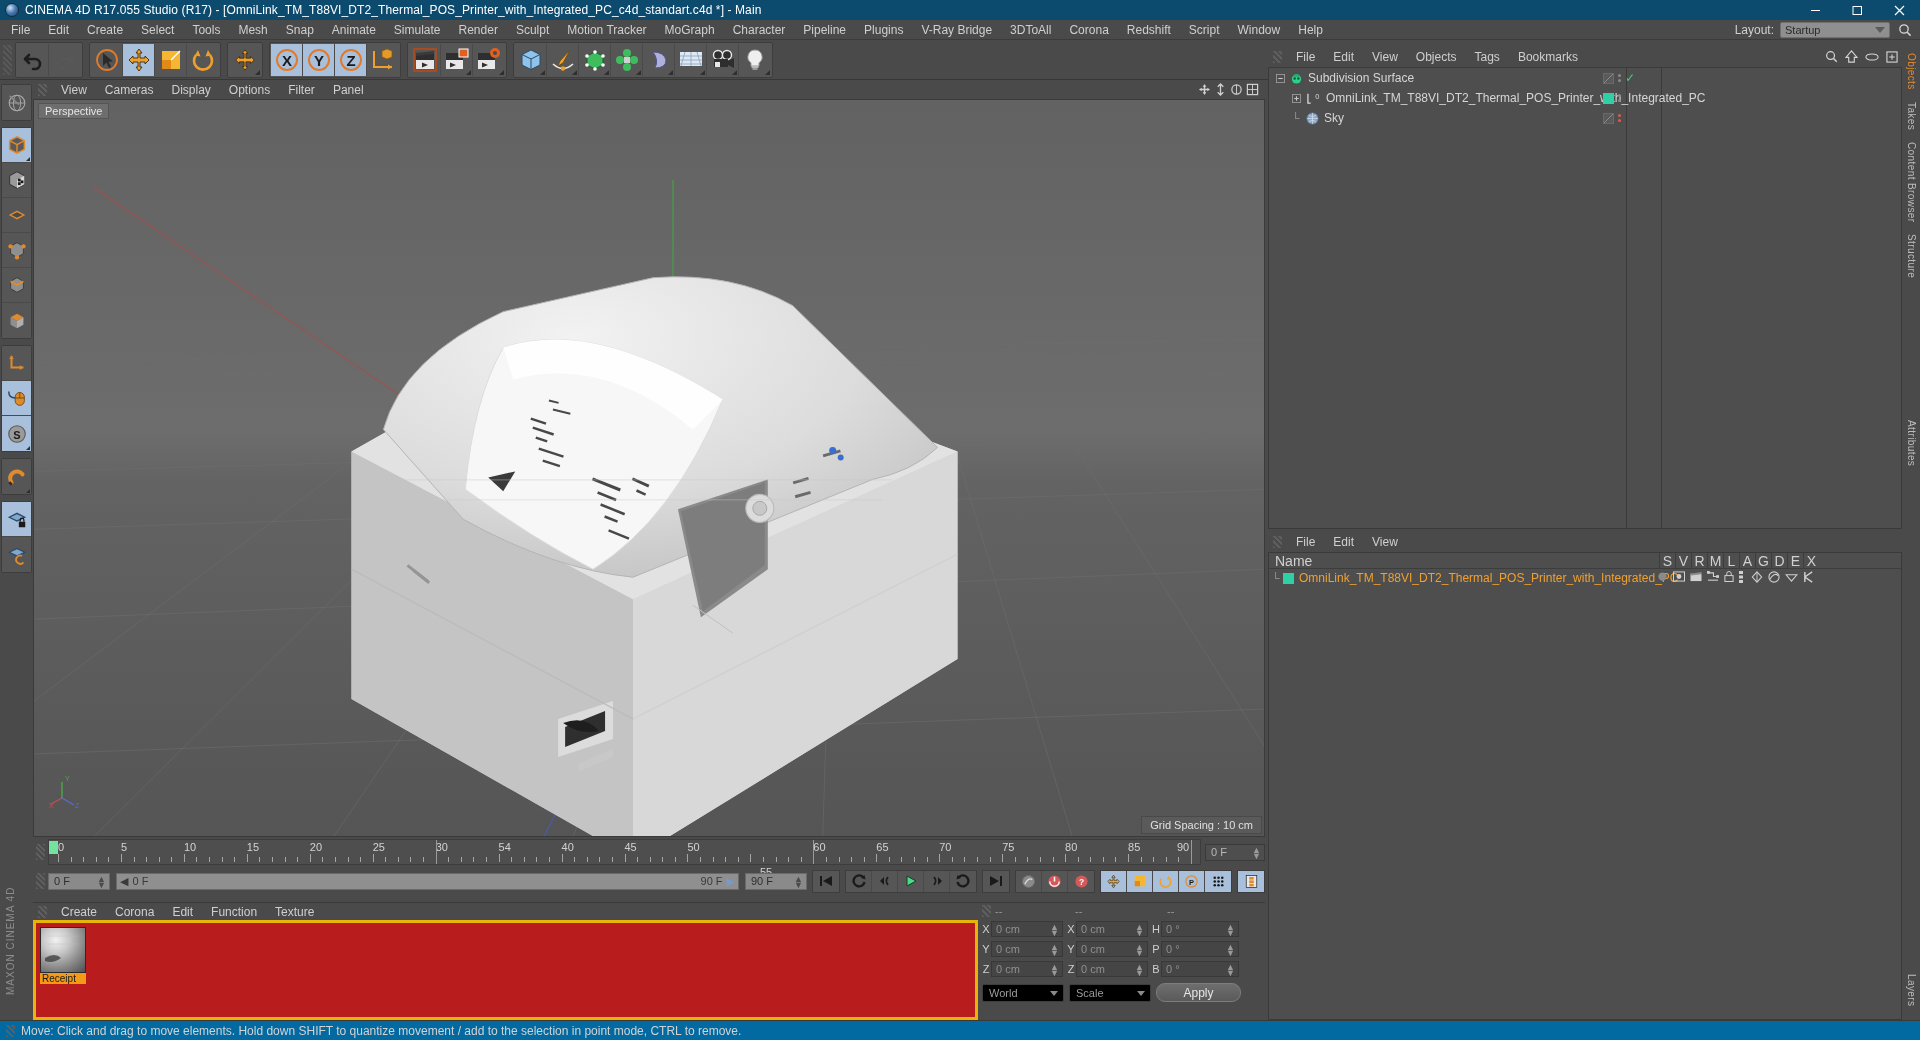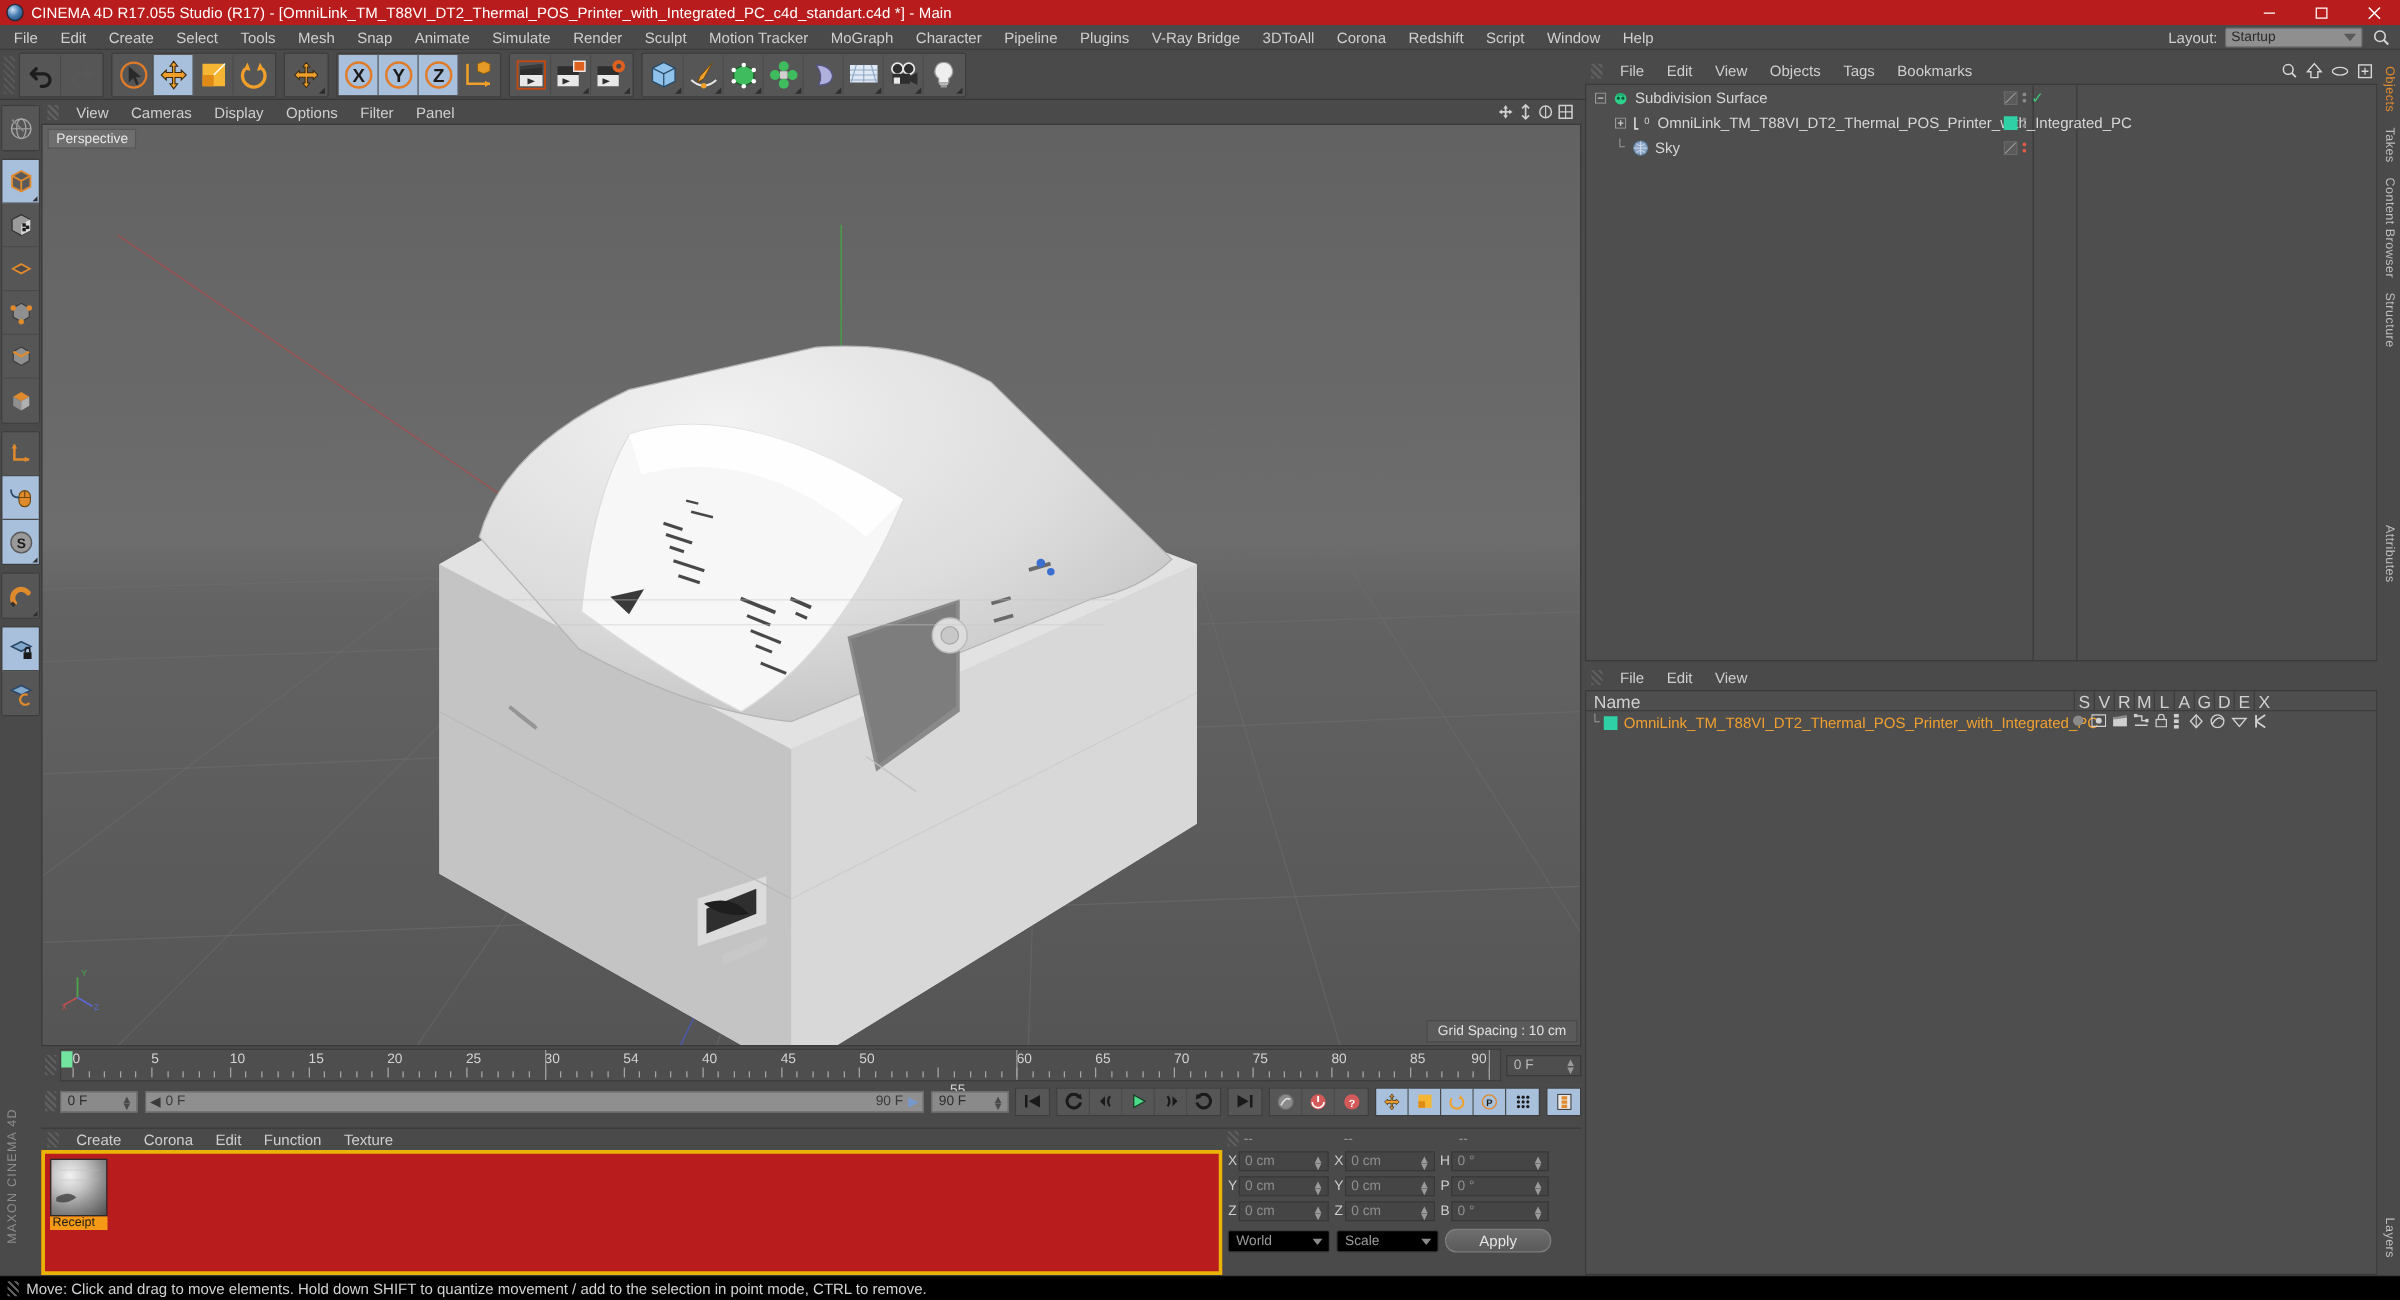--- a/index.html
+++ b/index.html
@@ -8,21 +8,21 @@
     background:#4a4a4a;
     font-family:"Liberation Sans", sans-serif;
     font-size:12px; color:#c8c8c8;
     -webkit-font-smoothing:antialiased;
   }
   .app { position:relative; width:1920px; height:1040px; }
 
   
   .titlebar {
     position:absolute; left:0; top:0; width:1920px; height:20px;
-    background:#b91c1c; display:flex; align-items:center;
+    background:#0c4a6e; display:flex; align-items:center;
   }
   .tb-logo {
     width:14px;height:14px;border-radius:50%;margin:0 6px 0 5px;
     background:radial-gradient(circle at 35% 32%, #cfe3f5 0%, #4a7fb5 45%, #143a63 100%);
     border:1px solid #1c2a3a; flex:none;
   }
   .tb-title { color:#fff; font-size:12px; white-space:nowrap; letter-spacing:.1px;}
   .tb-btns { position:absolute; right:0; top:0; height:20px; display:flex; }
   .tb-btn { width:42px;height:20px;display:flex;align-items:center;justify-content:center;
             color:#fff; font-size:13px; }
@@ -196,21 +196,21 @@
   .am-rowname{color:#f0a030;white-space:nowrap;}
   .am-icons{position:absolute;left:388px;top:0;height:18px;display:flex;align-items:center;gap:5px;}
 
   
   .vtabs{position:absolute;right:0;top:47px;width:18px;height:973px;background:#4a4a4a;
          display:flex;flex-direction:column;align-items:center;}
   .vtab{writing-mode:vertical-rl;font-size:10px;color:#e08a2e;padding:6px 0;letter-spacing:.4px;}
   .vtab.g{color:#bdbdbd;}
 
   
-  .statusbar{position:absolute;left:0;bottom:0;width:1920px;height:20px;background:#000000;
+  .statusbar{position:absolute;left:0;bottom:0;width:1920px;height:20px;background:#0369a1;
      display:flex;align-items:center;border-top:1px solid #3a3a3a;}
   .statusbar .g{width:9px;height:12px;margin:0 6px;
      background:repeating-linear-gradient(45deg,#5e5e5e 0 2px,transparent 2px 4px);}
   .status-txt{font-size:12px;color:#d2d2d2;}
 </style>
 </head>
 <body>
 
 <div class="app">
 

